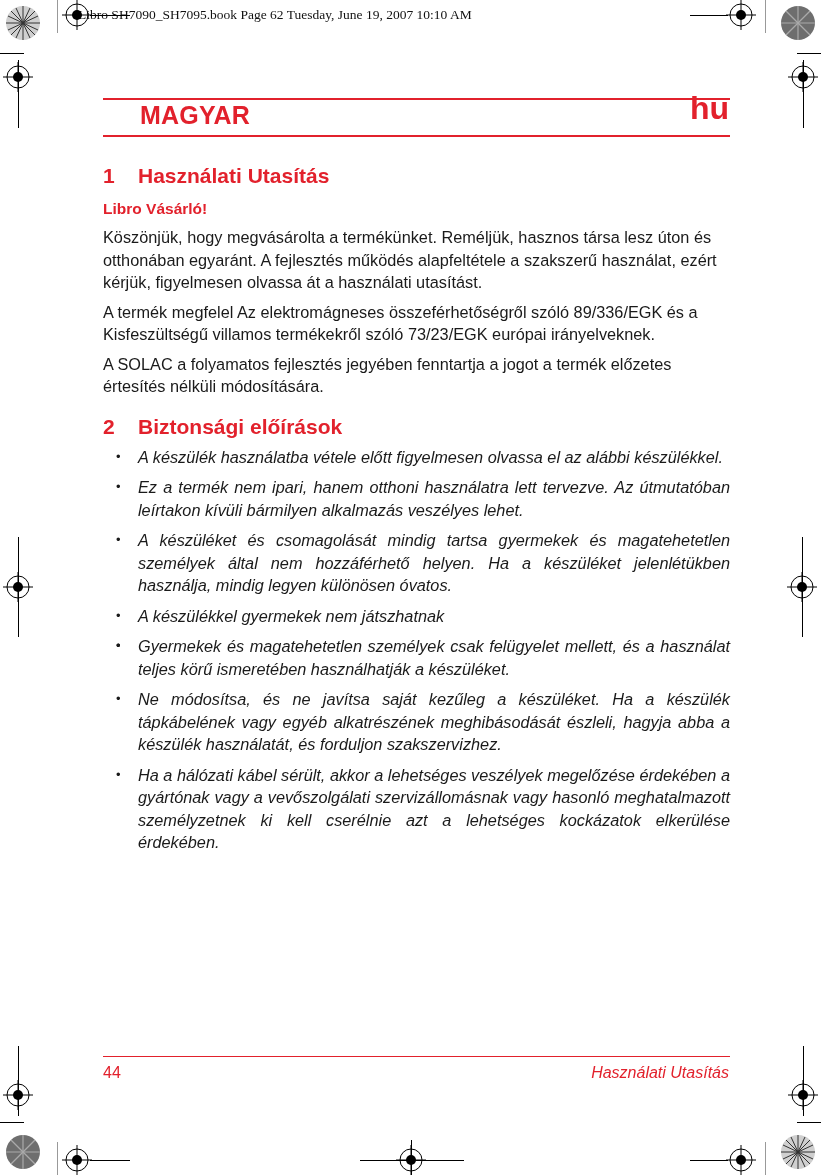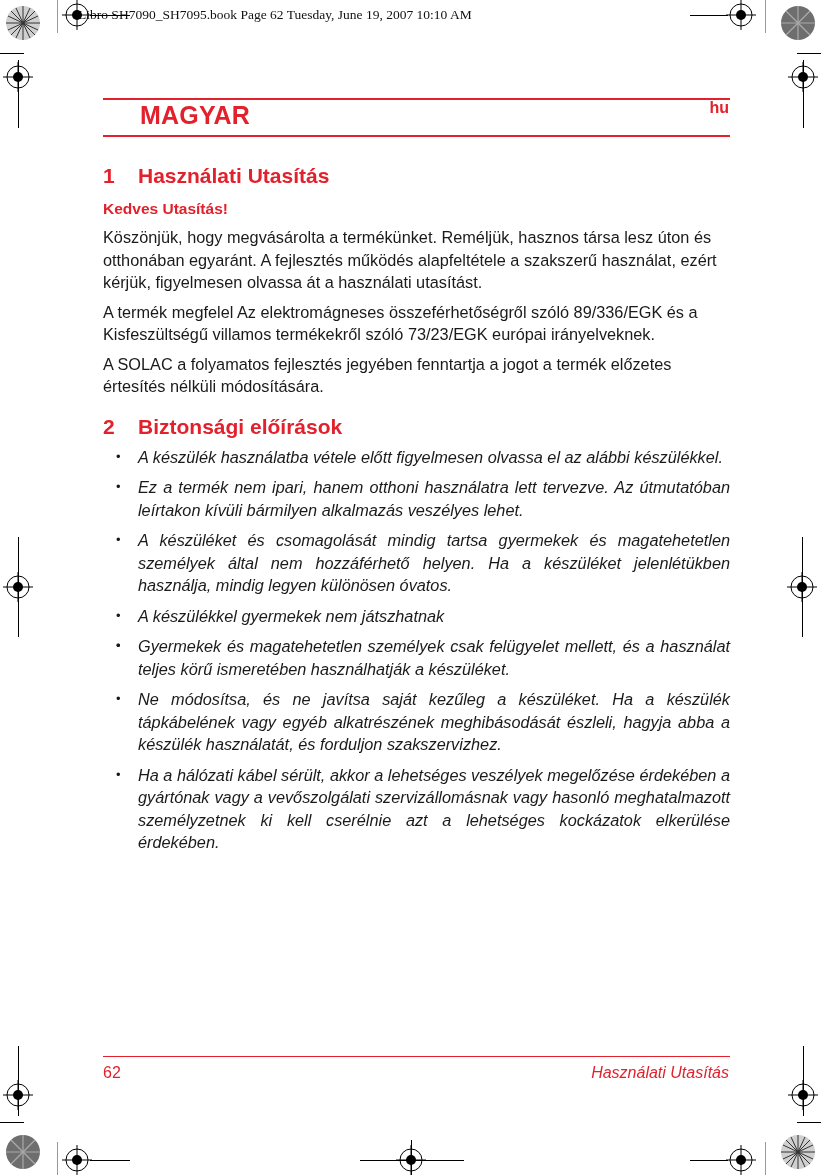--- a/index.html
+++ b/index.html
@@ -11,21 +11,21 @@
     .slug { left: 78px; top: 7px; font-family: "Liberation Serif", serif; font-size: 13.5px; color: #111; white-space: nowrap; }
 
     
     .hline { position: absolute; height: 1px; background: #000; }
     .vline { position: absolute; width: 1px; background: #000; }
     .vline.grey { background: #999; }
 
     
     .rule { position: absolute; left: 103px; width: 627px; height: 2px; background: #e2212c; }
     .header-lang { left: 140px; top: 101px; font-size: 25px; font-weight: bold; color: #e2212c; letter-spacing: 0.2px; }
-    .header-code { right: 92px; top: 99px; font-size: 16px; font-weight: bold; color: #e2212c; }
+    .header-code { right: 92px; top: 90px; font-size: 32px; font-weight: bold; color: #e2212c; }
 
     
     .content { left: 103px; top: 164px; width: 627px; }
     .section-title { font-size: 21px; font-weight: bold; color: #e2212c; margin: 0; display: flex; }
     .section-title .num { width: 35px; }
     .subtitle { font-size: 15.5px; font-weight: bold; color: #e2212c; margin: 12px 0 8px 0; }
     .para { font-size: 16.3px; line-height: 22.5px; margin: 0 0 7px 0; }
     .s2 { margin-top: 17px; margin-bottom: 7px; }
     ul.bullets { list-style: none; margin: 0; padding: 0; }
     ul.bullets li { position: relative; padding-left: 35px; font-style: italic; font-size: 16.3px; line-height: 22.5px;
@@ -184,21 +184,21 @@
 <div class="rule" style="top:98px"></div>
 <div class="abs header-lang">MAGYAR</div>
 <div class="abs header-code">hu</div>
 <div class="rule" style="top:135px"></div>
 
 <div class="abs content">
   <h1 class="section-title">
     <span class="num">1</span>
     <span>Használati Utasítás</span>
   </h1>
-  <div class="subtitle">Kedves Utasítás!</div>
+  <div class="subtitle">Libro Vásárló!</div>
   <p class="para">Köszönjük, hogy megvásárolta a termékünket. Reméljük, hasznos társa lesz úton és otthonában egyaránt. A fejlesztés működés alapfeltétele a szakszerű használat, ezért kérjük, figyelmesen olvassa át a használati utasítást.</p>
   <p class="para">A termék megfelel Az elektromágneses összeférhetőségről szóló 89/336/EGK és a Kisfeszültségű villamos termékekről szóló 73/23/EGK európai irányelveknek.</p>
   <p class="para">A SOLAC a folyamatos fejlesztés jegyében fenntartja a jogot a termék előzetes értesítés nélküli módosítására.</p>
 
   <h1 class="section-title s2">
     <span class="num">2</span>
     <span>Biztonsági előírások</span>
   </h1>
   <ul class="bullets">
     <li><span class="dot">•</span><span>A készülék használatba vétele előtt figyelmesen olvassa el az alábbi készülékkel.</span></li>
@@ -206,14 +206,14 @@
     <li><span class="dot">•</span><span>A készüléket és csomagolását mindig tartsa gyermekek és magatehetetlen személyek által nem hozzáférhető helyen. Ha a készüléket jelenlétükben használja, mindig legyen különösen óvatos.</span></li>
     <li><span class="dot">•</span><span>A készülékkel gyermekek nem játszhatnak</span></li>
     <li><span class="dot">•</span></li>
     <li><span class="dot">•</span><span>Gyermekek és magatehetetlen személyek csak felügyelet mellett, és a használat teljes körű ismeretében használhatják a készüléket.</span></li>
     <li><span class="dot">•</span><span>Ne módosítsa, és ne javítsa saját kezűleg a készüléket. Ha a készülék tápkábelének vagy egyéb alkatrészének meghibásodását észleli, hagyja abba a készülék használatát, és forduljon szakszervizhez.</span></li>
     <li><span class="dot">•</span><span>Ha a hálózati kábel sérült, akkor a lehetséges veszélyek megelőzése érdekében a gyártónak vagy a vevőszolgálati szervizállomásnak vagy hasonló meghatalmazott személyzetnek ki kell cserélnie azt a lehetséges kockázatok elkerülése érdekében.</span></li>
   </ul>
 </div>
 
 <div class="rule" style="top:1056px;height:1px"></div>
-<div class="abs footer-num">62</div>
+<div class="abs footer-num">44</div>
 <div class="abs footer-title">Használati Utasítás</div>
 
 </body></html>

